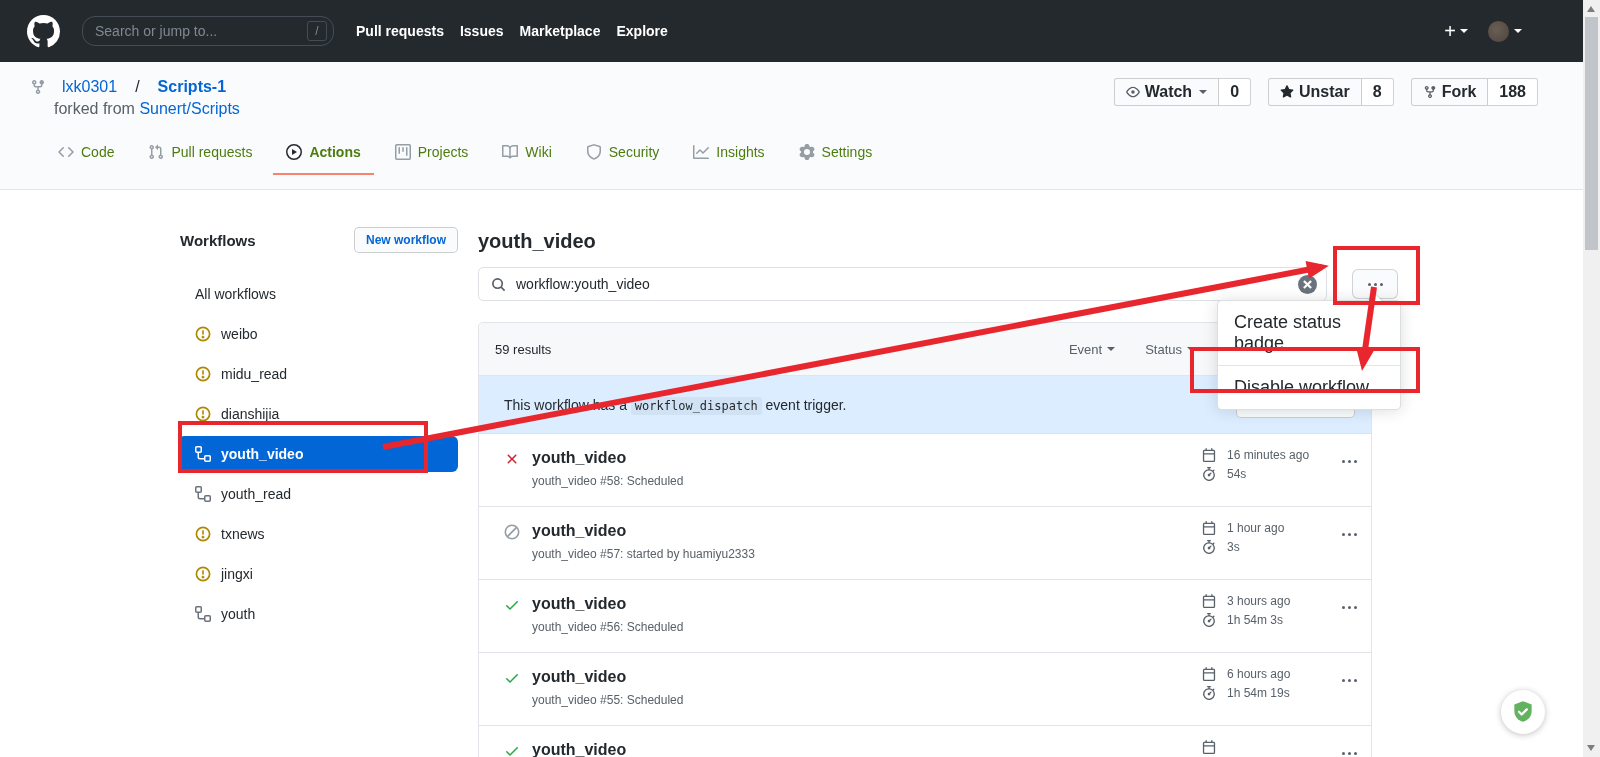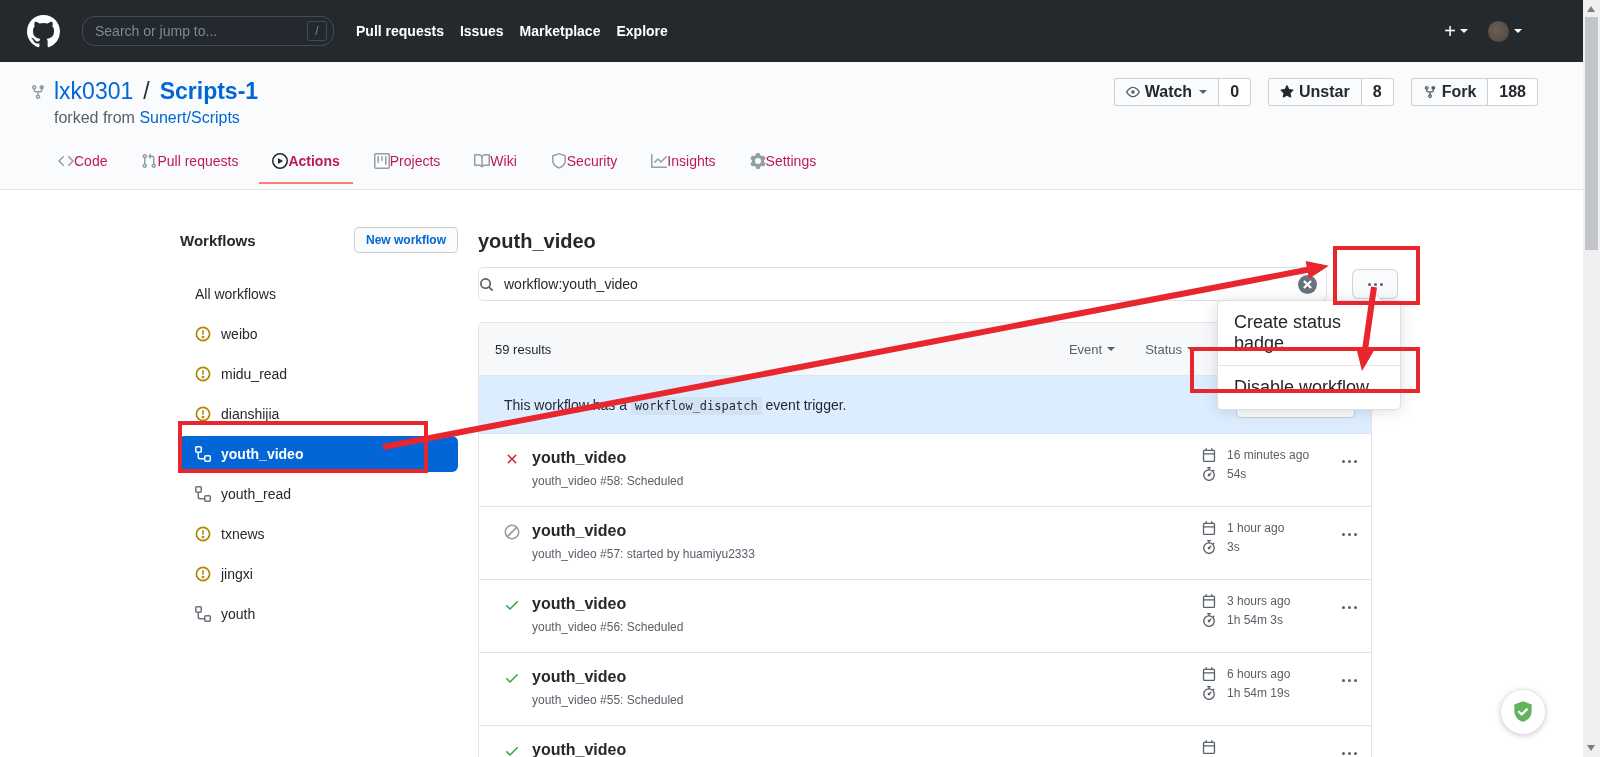--- a/index.html
+++ b/index.html
@@ -27,40 +27,40 @@
   .nav-link{color:#fff;font-size:14px;font-weight:700;cursor:pointer;white-space:nowrap}
   .nav-right{margin-left:auto;display:flex;align-items:center;gap:20px}
   .nav-plus{display:flex;align-items:center;gap:4px;color:#fff;cursor:pointer}
   .plus-glyph{font-size:20px;font-weight:400;line-height:1}
   .caret{width:0;height:0;border-left:4px solid transparent;border-right:4px solid transparent;border-top:4px solid #fff;display:inline-block}
   .avatar-wrap{display:flex;align-items:center;gap:5px;cursor:pointer}
   .avatar{width:21px;height:21px;border-radius:50%;background:radial-gradient(circle at 40% 40%,#6b5f54,#4c443d)}
   
   .repo-head{background:#fafbfc;border-bottom:1px solid #e1e4e8;padding:16px 62px 0 30px;height:128px}
   .repo-top{display:flex;align-items:flex-start}
-  .repo-title{display:flex;align-items:center;gap:8px;font-size:23px}
+  .repo-title{display:flex;align-items:center;gap:16px;font-size:16px}
   .repo-title .octi{width:16px;height:16px;fill:#959da5}
   .repo-owner,.repo-name{color:var(--accent,#0366d6);cursor:pointer}
   .repo-name{font-weight:700}
   .repo-sep{color:#24292e;margin:0 2px}
   .forked{font-size:16px;color:#586069;margin:4px 0 0 24px}
   .forked a{color:var(--accent,#0366d6);text-decoration:none;cursor:pointer}
   .repo-actions{margin-left:auto;display:flex;gap:17px}
   .btn-group{display:flex;font-size:16px;font-weight:700}
   .gh-btn{display:flex;align-items:center;gap:5px;background:#fafbfc;border:1px solid rgba(27,31,35,.2);
     border-radius:3px 0 0 3px;padding:4px 11px;cursor:pointer;color:#24292e}
   .gh-btn .octi{width:14px;height:14px;fill:#586069}
   .gh-btn .octi.star{fill:#24292e}
   .gh-btn .dcaret{border-top-color:#586069;margin-left:2px}
   .btn-count{background:#fff;border:1px solid rgba(27,31,35,.2);border-left:0;border-radius:0 3px 3px 0;
     padding:4px 11px;cursor:pointer;color:#24292e}
   .dcaret{width:0;height:0;border-left:4px solid transparent;border-right:4px solid transparent;border-top:4px solid #586069;display:inline-block}
   
   .repo-tabs{display:flex;margin-top:13px;margin-left:15px}
-  .tab{display:flex;align-items:center;gap:0;padding:13px 13px;font-size:14px;color:#be185d;cursor:pointer;
+  .tab{display:flex;align-items:center;gap:7px;padding:13px 13px;font-size:14px;color:#4d7c0f;cursor:pointer;
     border-bottom:2px solid transparent;margin-right:8px;white-space:nowrap}
   .tab .octi{width:16px;height:16px;fill:#959da5}
   .tab.selected{font-weight:700;border-bottom-color:var(--tab-underline,#f9826c)}
   .tab.selected .octi{fill:#24292e}
   
   .content{display:flex;padding-top:37px}
   .sidebar{width:280px;margin-left:178px;flex:0 0 auto}
   .sb-head{display:flex;align-items:center;justify-content:space-between;padding-left:2px}
   .sb-title{font-size:15px;font-weight:700}
   .new-wf-btn{font-size:12px;font-weight:700;color:var(--accent,#0366d6);background:#fafbfc;
@@ -72,21 +72,21 @@
   .sb-item.selected{background:var(--accent,#0366d6);color:#fff;font-weight:600}
   .wf-icon{fill:#6a737d}
   .sb-item.selected .wf-icon{fill:#fff}
   .warn-icon circle{stroke:var(--warning,#b08800)}
   .warn-icon rect,.warn-icon .dot{fill:var(--warning,#b08800)}
   
   .main-col{width:920px;margin-left:20px;flex:0 0 auto}
   .page-title{font-size:20px;font-weight:700;line-height:28px}
   .search-row{display:flex;margin-top:12px;align-items:center}
   .wf-search{width:849px;height:34px;border:1px solid #dde1e5;border-radius:5px;background:#fff;
-    display:flex;align-items:center;padding:0 9px 0 0}
+    display:flex;align-items:center;padding:0 9px 0 12px}
   .wf-search .mag{width:15px;height:15px;stroke:#586069;fill:none;stroke-width:1.8;flex:0 0 auto}
   .wf-search input{flex:1;border:0;outline:none;font-size:14px;color:#24292e;margin-left:8px;font-family:inherit}
   .clear-btn{width:19px;height:19px;border-radius:50%;background:#6a737d;display:flex;align-items:center;
     justify-content:center;cursor:pointer;flex:0 0 auto}
   .clear-btn svg{width:9px;height:9px;stroke:#fff;stroke-width:2.4}
   .kebab-btn{width:46px;height:30px;margin-left:25px;background:#fafbfc;border:1px solid rgba(27,31,35,.18);
     border-radius:6px;display:flex;align-items:center;justify-content:center;gap:3px;cursor:pointer}
   .kebab-btn i,.row-kebab i{width:3px;height:3px;border-radius:50%;background:#586069;display:block}
   
   .runs-box{width:894px;margin-top:21px;border:1px solid #e1e4e8;border-radius:5px 5px 0 0}

